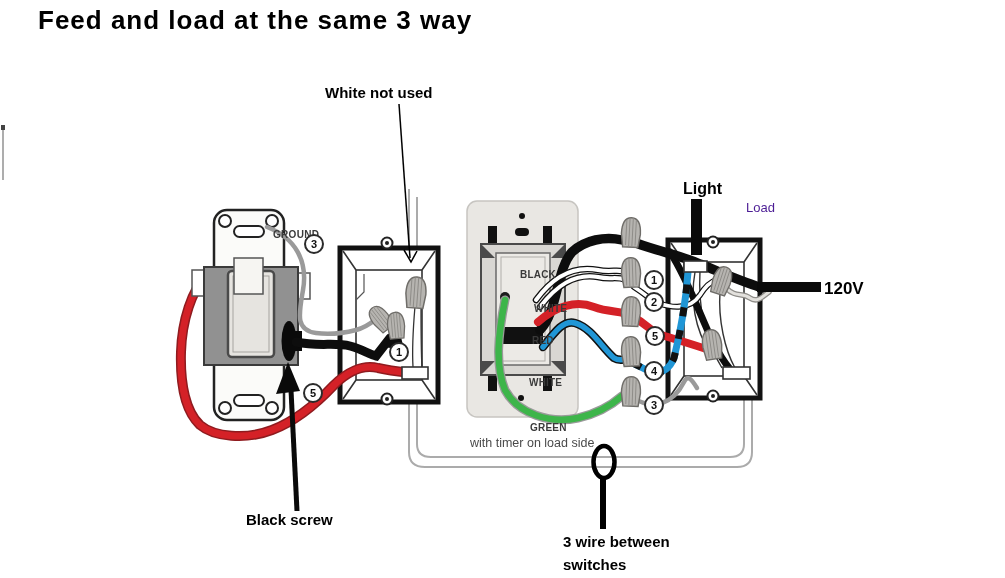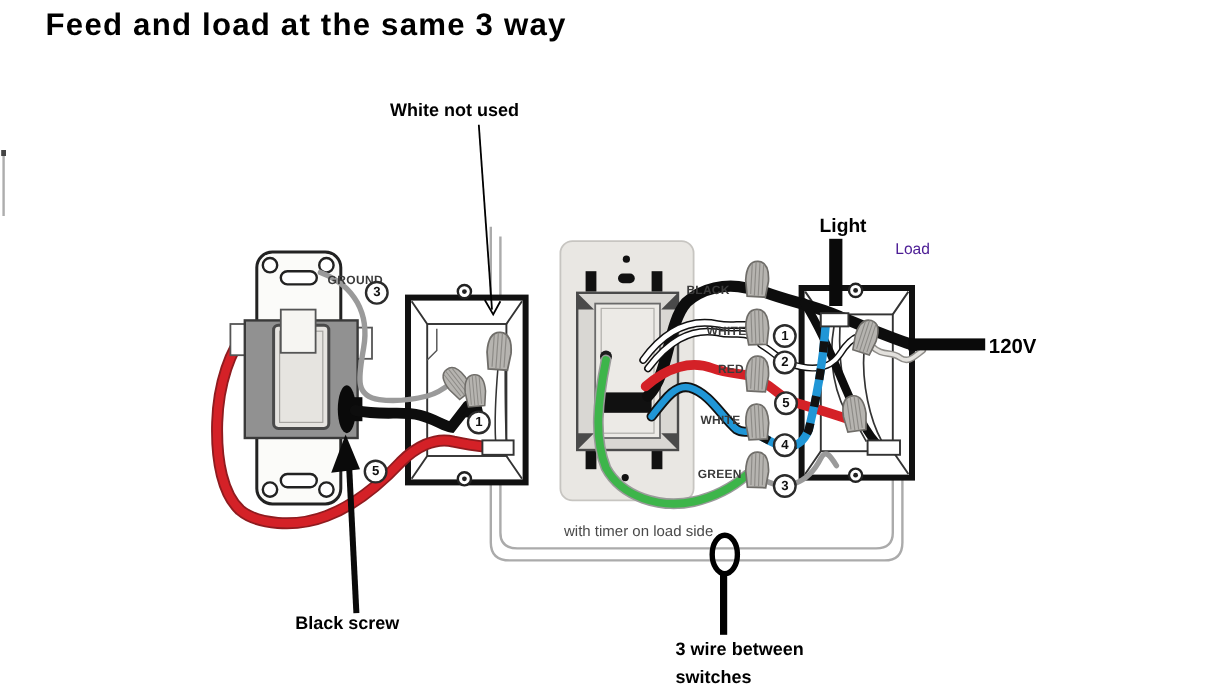--- a/index.html
+++ b/index.html
@@ -14,21 +14,21 @@
   .ground{left:273px;top:229px;font-size:10px;font-weight:bold;color:#3a3a3a;letter-spacing:.3px;}
   .light{left:683px;top:180px;font-size:16px;font-weight:bold;}
   .load{left:706px;top:200px;font-size:13px;color:#4c1d95;margin-left:40px;}
   .voltage{left:824px;top:279px;font-size:17px;font-weight:bold;}
   .black-screw{left:246px;top:511px;font-size:15px;font-weight:bold;}
   .threewire1{left:563px;top:533px;font-size:15px;font-weight:bold;}
   .threewire2{left:563px;top:556px;font-size:15px;font-weight:bold;}
   .cap{position:absolute;font-size:12.5px;color:#4a4a4a;}
   .cap1{left:470px;top:420px;}
   .cap2{left:470px;top:436px;text-align:center;}
-  .wirelbl{position:absolute;width:88px;text-align:right;font-size:10px;font-weight:bold;color:#3a3a3a;letter-spacing:.2px;}
+  .wirelbl{position:absolute;width:88px;font-size:10px;font-weight:bold;color:#3a3a3a;letter-spacing:.2px;margin-top:32px;}
   .wl-black{left:520px;top:237px;}
   .wl-white{left:534px;top:271px;}
   .wl-red{left:532px;top:303px;}
   .wl-blue{left:529px;top:345px;}
   .wl-green{left:530px;top:390px;}
   .circ{position:absolute;width:16px;height:16px;border:2px solid #2b2b2b;border-radius:50%;
         background:#fff;font-size:11px;font-weight:bold;line-height:16px;text-align:center;color:#111;}
   .legend{position:absolute;left:341px;top:404px;width:90px;border:2px solid #1a1a1a;background:#fff;
           padding:3px 4px 2px 5px;font-size:10.5px;line-height:11.8px;color:#222;}
   .edge-artifact{position:absolute;left:2px;top:128px;width:2px;height:52px;background:#8a8a8a;opacity:.7;}

